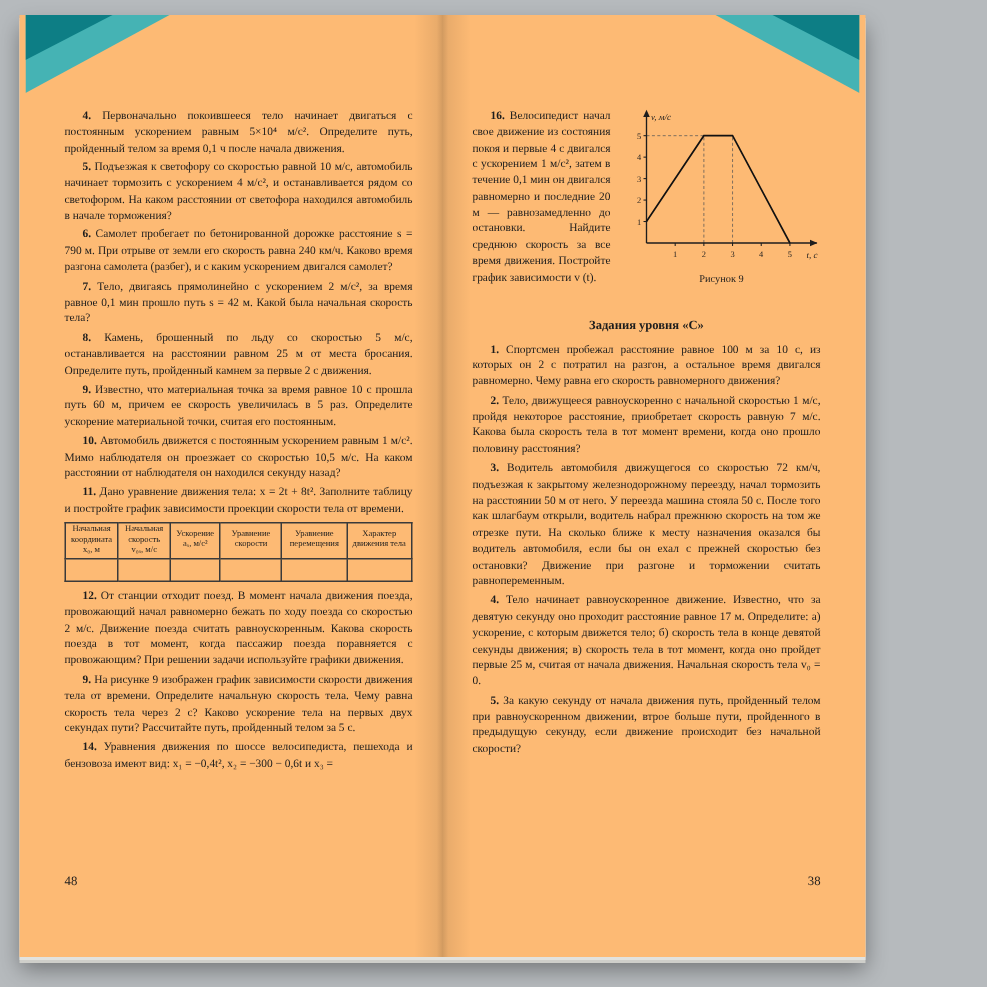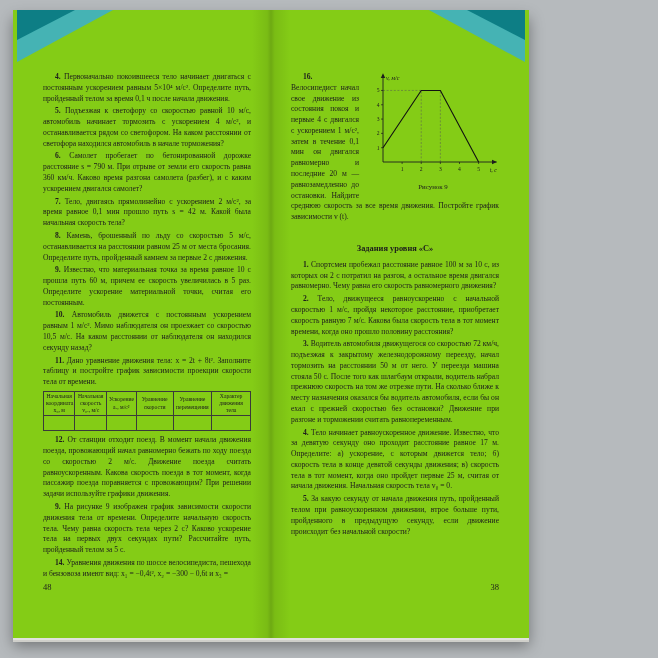--- a/index.html
+++ b/index.html
@@ -2,22 +2,22 @@
 <html lang="ru"><head>
 <meta charset="utf-8">
 <style>
   html,body{margin:0;padding:0;}
   .canvas{
     position:relative;width:658px;height:658px;overflow:hidden;
     background:#b6babd;
     font-family:"Liberation Serif","DejaVu Serif",serif;
   }
   .spread{
-    position:absolute;left:13px;top:10px;width:516px;height:628px;
-    background:#84cc16;
+    position:absolute;left:13px;top:10px;width:564px;height:628px;
+    background:#fdba74;
     box-shadow:0 2px 0 #e2e2de,0 4px 0 #cfcfca,0 8px 14px rgba(0,0,0,.38);
     display:flex;
   }
   .corner{position:absolute;top:0;z-index:3;}
   .corner-left{left:4px;}
   .corner-right{right:4px;}
   .gutter{
     position:absolute;top:0;bottom:0;left:50%;width:38px;transform:translateX(-50%);
     background:linear-gradient(90deg,rgba(0,0,0,0) 0%,rgba(0,0,0,.08) 40%,rgba(0,0,0,.17) 50%,rgba(0,0,0,.08) 60%,rgba(0,0,0,0) 100%);
     pointer-events:none;z-index:2;
@@ -69,21 +69,21 @@
     <svg class="corner corner-right" width="110" height="56" viewBox="0 0 110 56">
       <polygon points="110,0 14,0 110,52" fill="#45b3b4"></polygon>
       <polygon points="110,0 52,0 110,30" fill="#0d7e85"></polygon>
     </svg>
 
     <div class="page page-left">
       <div class="content">
 
         <p class="prob"><span class="num">4.</span> <span>Первоначально покоившееся тело начинает двигаться с постоянным ускорением равным 5×10⁴ м/с². Определите путь, пройденный телом за время 0,1 ч после начала движения.</span></p>
         <p class="prob"><span class="num">5.</span> <span>Подъезжая к светофору со скоростью равной 10 м/с, автомобиль начинает тормозить с ускорением 4 м/с², и останавливается рядом со светофором. На каком расстоянии от светофора находился автомобиль в начале торможения?</span></p>
-        <p class="prob"><span class="num">6.</span> <span>Самолет пробегает по бетонированной дорожке расстояние s = 790 м. При отрыве от земли его скорость равна 360 км/ч. Каково время разгона самолета (разбег), и с каким ускорением двигался самолет?</span></p>
+        <p class="prob"><span class="num">6.</span> <span>Самолет пробегает по бетонированной дорожке расстояние s = 790 м. При отрыве от земли его скорость равна 240 км/ч. Каково время разгона самолета (разбег), и с каким ускорением двигался самолет?</span></p>
         <p class="prob"><span class="num">7.</span> <span>Тело, двигаясь прямолинейно с ускорением 2 м/с², за время равное 0,1 мин прошло путь s = 42 м. Какой была начальная скорость тела?</span></p>
         <p class="prob"><span class="num">8.</span> <span>Камень, брошенный по льду со скоростью 5 м/с, останавливается на расстоянии равном 25 м от места бросания. Определите путь, пройденный камнем за первые 2 с движения.</span></p>
         <p class="prob"><span class="num">9.</span> <span>Известно, что материальная точка за время равное 10 с прошла путь 60 м, причем ее скорость увеличилась в 5 раз. Определите ускорение материальной точки, считая его постоянным.</span></p>
         <p class="prob"><span class="num">10.</span> <span>Автомобиль движется с постоянным ускорением равным 1 м/с². Мимо наблюдателя он проезжает со скоростью 10,5 м/с. На каком расстоянии от наблюдателя он находился секунду назад?</span></p>
         <p class="prob"><span class="num">11.</span> <span>Дано уравнение движения тела: x = 2t + 8t². Заполните таблицу и постройте график зависимости проекции скорости тела от времени.</span></p>
 
         <table class="motion">
           <thead>
             <tr>
               <th style="width:15%">Начальная координата x₀, м</th>

